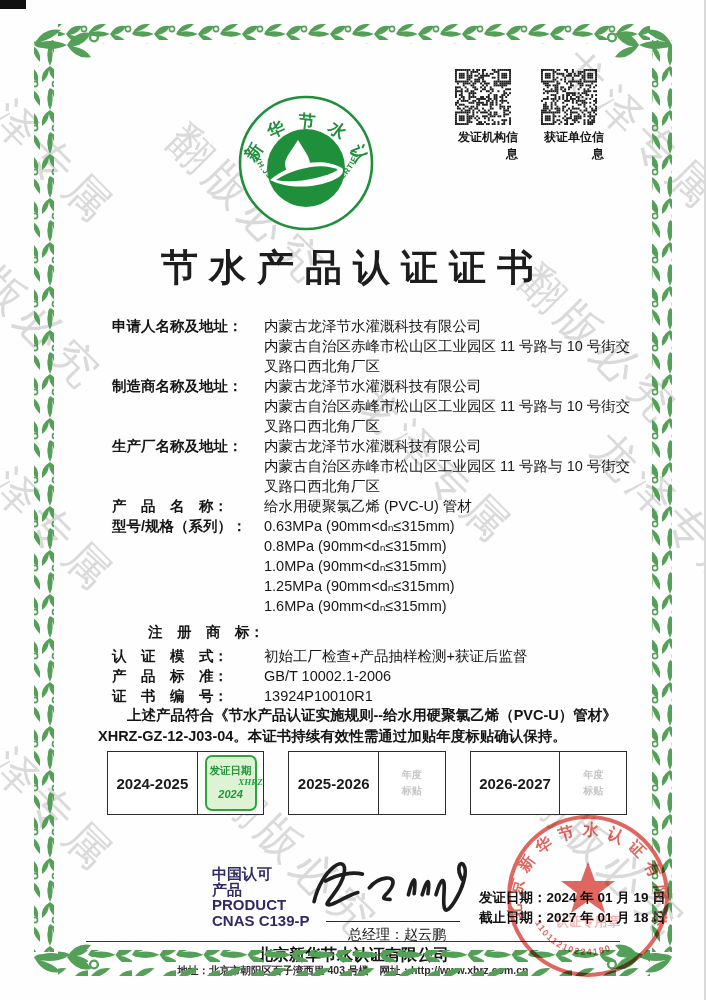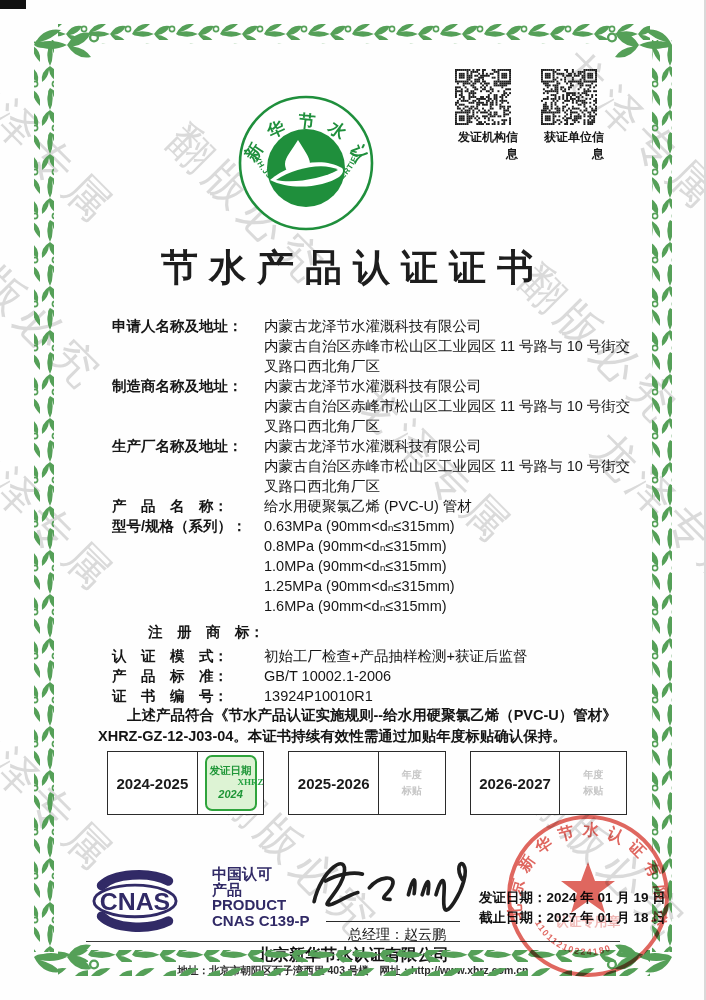--- a/index.html
+++ b/index.html
@@ -41,21 +41,21 @@
   
   .validity{position:absolute;left:107px;top:751px;width:520px;display:flex;gap:24px;z-index:2;}
   .ybox{width:156px;height:62px;border:1.5px solid #2b2b2b;display:flex;background:#fff;}
   .ybox .ycell{flex:1.15;display:flex;align-items:center;justify-content:center;font-size:15px;font-weight:700;color:#1b1b1b;text-align:center;}
   .ybox .scell{flex:0.85;border-left:1.5px solid #2b2b2b;display:flex;align-items:center;justify-content:center;}
   .sticker{
     width:48px;height:52px;border:2.5px solid #2fa43c;border-radius:7px;background:#ddf3d4;
     display:flex;flex-direction:column;align-items:center;justify-content:center;line-height:1.25;
   }
   .sticker .s1{font-size:10.5px;font-weight:800;color:#1f9638;}
-  .sticker .s2{font-size:9px;font-weight:700;color:#23a040;font-family:"Liberation Serif",serif;margin-left:40px;}
+  .sticker .s2{font-size:9px;font-style:italic;font-weight:700;color:#23a040;font-family:"Liberation Serif",serif;margin-left:40px;}
   .sticker .s3{font-size:11px;font-weight:800;font-style:italic;color:#1f9638;}
   .placeholder{font-size:10px;line-height:16px;color:#c6c6c6;text-align:center;font-weight:600;}
   
   .cnas-wrap{position:absolute;left:92px;top:862px;z-index:2;}
   .cnas-lines{position:absolute;left:180px;top:866px;z-index:2;font-size:15px;line-height:15.5px;font-weight:700;color:#312a66;margin-left:32px;}
   .sig-svg{position:absolute;left:292px;top:833px;z-index:3;}
   .sig-line{position:absolute;left:326px;top:921px;width:134px;border-top:1.8px solid #2a2a2a;z-index:2;}
   .gm-line{position:absolute;left:322px;top:926px;width:150px;text-align:center;font-size:14px;font-weight:400;z-index:2;color:#141414;}
   .dates{position:absolute;left:479px;top:888px;z-index:2;font-size:13.5px;font-weight:700;line-height:20px;color:#101010;}
   .stamp-svg{position:absolute;left:502px;top:810px;z-index:5;mix-blend-mode:multiply;opacity:.92;}
@@ -1031,28 +1031,20 @@
     </div>
     <div class="ybox">
       <div class="ycell">2026-2027</div>
       <div class="scell">
         <div class="placeholder prewrap">年度
 标贴</div>
       </div>
     </div>
   </div>
 
-  <div class="cnas-wrap">
-    <svg width="86" height="76" viewBox="0 0 90 78">
-      <path d="M10,24 A42,19 0 0 1 80,19" stroke="#312a66" stroke-width="10" fill="none" stroke-linecap="round"></path>
-      <path d="M10,56 A42,19 0 0 0 80,61" stroke="#312a66" stroke-width="10" fill="none" stroke-linecap="round"></path>
-      <ellipse cx="45" cy="40" rx="43" ry="16.5" fill="none" stroke="#312a66" stroke-width="3"></ellipse>
-      <text x="45" y="49" text-anchor="middle" font-size="26" font-weight="800" fill="#312a66">CNAS</text>
-    </svg>
-  </div>
   <div class="cnas-lines prewrap">中国认可
 产品
 PRODUCT
 CNAS C139-P</div>
 
   <svg class="sig-svg" width="185" height="88" viewBox="0 0 185 88">
     <g fill="none" stroke="#1e1e1e" stroke-width="3.2" stroke-linecap="round" transform="translate(6,2) scale(1.15)">
       <path d="M14,58 C20,30 44,14 40,34 C37,50 16,64 30,60 C38,57 44,52 52,50"></path>
       <path d="M24,40 C34,34 48,32 56,34"></path>
       <path d="M62,46 c8,-10 24,-12 20,-2 c-3,8 -14,12 -2,12"></path>

